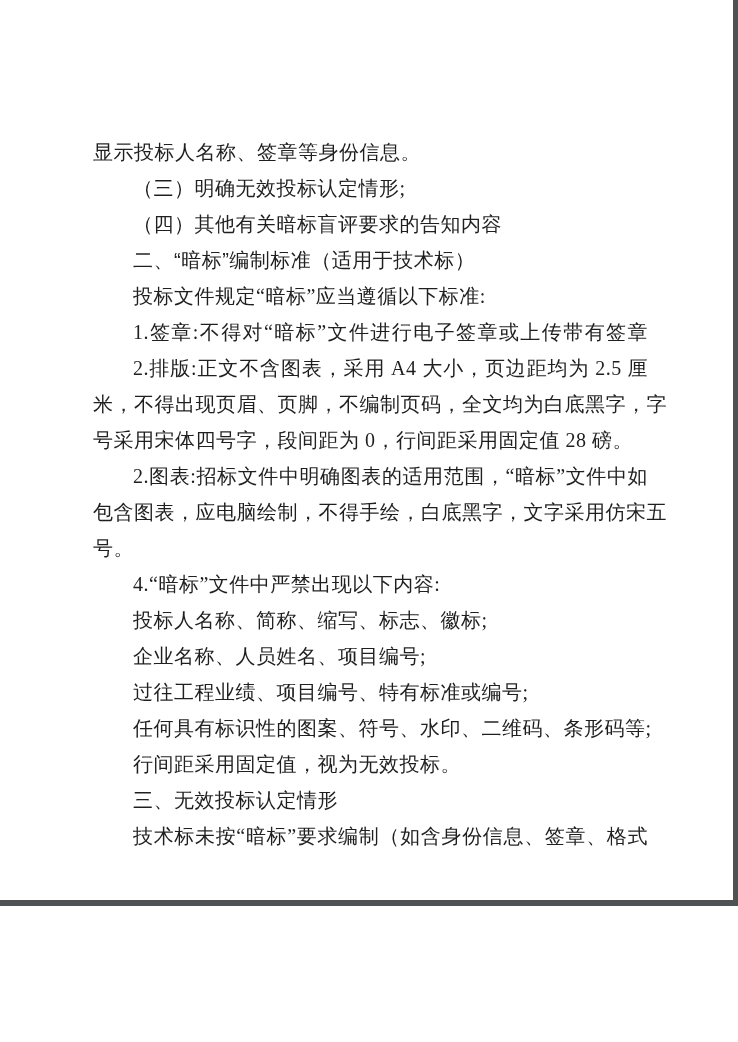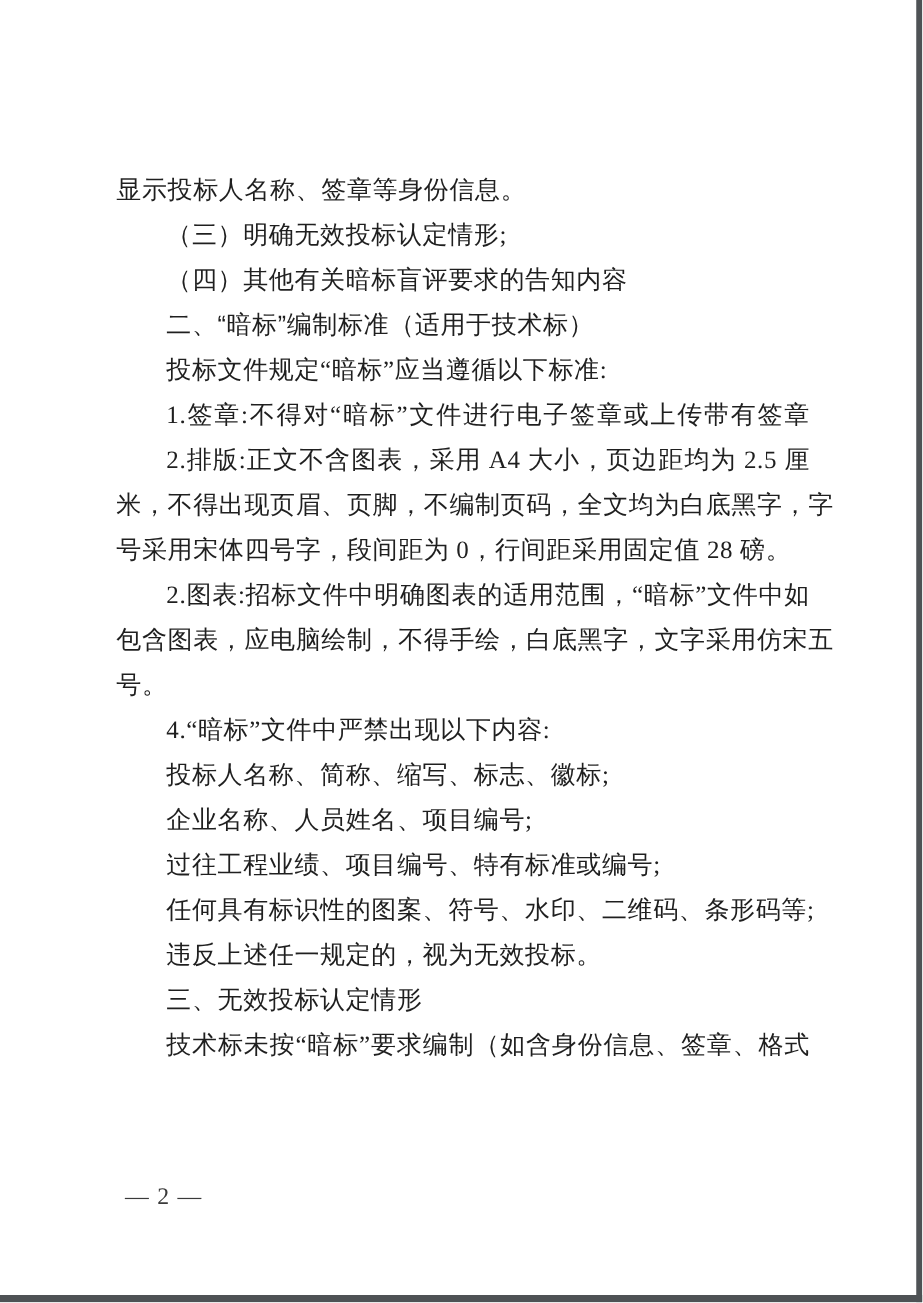--- a/index.html
+++ b/index.html
@@ -3,21 +3,21 @@
 <meta charset="utf-8">
 <style>
   html, body {
     margin: 0;
     padding: 0;
     background: #ffffff;
   }
   #page {
     position: relative;
     width: 738px;
-    height: 1042px;
+    height: 906px;
     background: var(--page-bg, #ffffff);
     overflow: hidden;
     font-family: "Liberation Serif", "DejaVu Serif", serif;
     color: var(--text-color, #1f1f1f);
   }
   #doc-body {
     position: absolute;
     left: 93px;
     top: 134px;
     width: 555px;
@@ -84,21 +84,21 @@
       <div class="line fill">米，不得出现页眉、页脚，不编制页码，全文均为白底黑字，字</div>
       <div class="line">号采用宋体四号字，段间距为 0，行间距采用固定值 28 磅。</div>
       <div class="line indent fill">2.图表:招标文件中明确图表的适用范围，“暗标”文件中如</div>
       <div class="line fill">包含图表，应电脑绘制，不得手绘，白底黑字，文字采用仿宋五</div>
       <div class="line">号。</div>
       <div class="line indent">4.“暗标”文件中严禁出现以下内容:</div>
       <div class="line indent">投标人名称、简称、缩写、标志、徽标;</div>
       <div class="line indent">企业名称、人员姓名、项目编号;</div>
       <div class="line indent">过往工程业绩、项目编号、特有标准或编号;</div>
       <div class="line indent">任何具有标识性的图案、符号、水印、二维码、条形码等;</div>
-      <div class="line indent">违反上述任一规定的，视为无效投标。</div>
+      <div class="line indent">行间距采用固定值，视为无效投标。</div>
       <div class="line indent bold">三、无效投标认定情形</div>
       <div class="line indent fill">技术标未按“暗标”要求编制（如含身份信息、签章、格式</div>
     </div>
 
   <div id="page-footer">— 2 —</div>
 
   <div class="edge-right"></div>
   <div class="edge-bottom"></div>
 </div>
 

